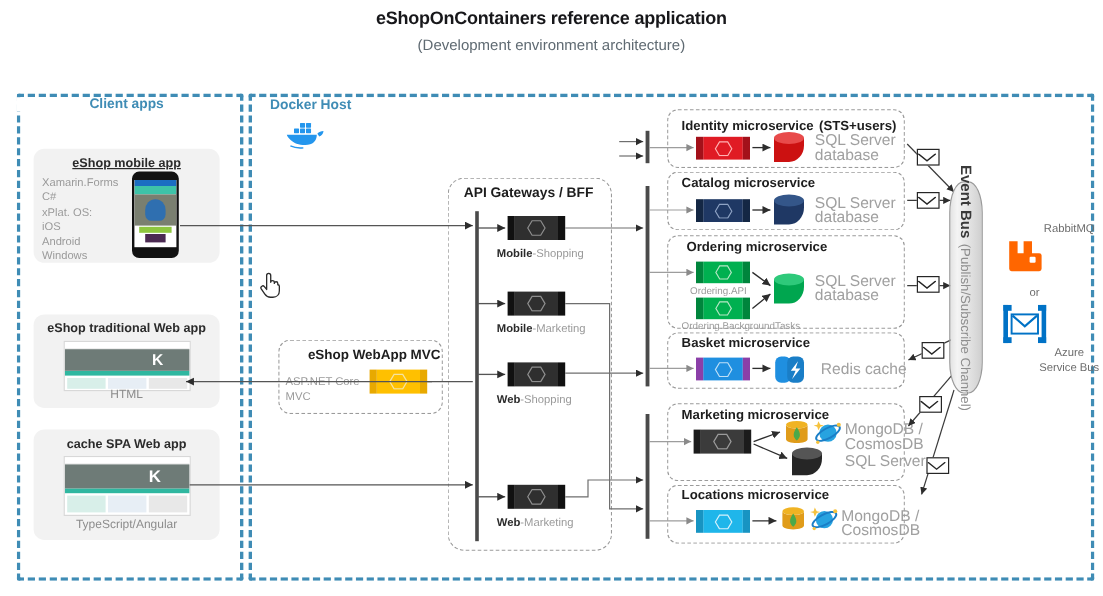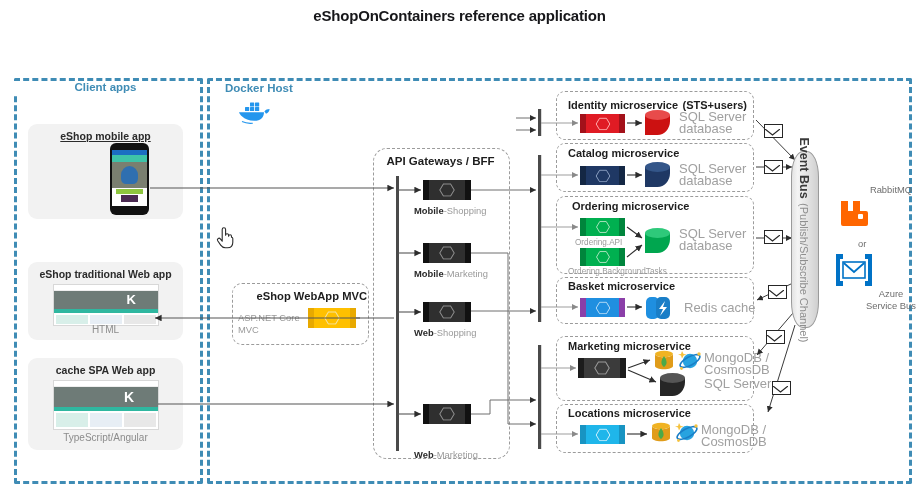--- a/index.html
+++ b/index.html
@@ -85,26 +85,35 @@
   .env{position:absolute;border:1.4px solid #262626;background:#fff;}
   .cursor-hand{position:absolute;}
   .mini-shot{position:absolute;border:1px solid #d8d8d8;background:#fff;overflow:hidden;}
 </style>
 </head>
 <body>
 
 <div id="stage">
 
   <div class="abs" id="title">eShopOnContainers reference application</div>
+  <div class="abs" id="subtitle">(Development environment architecture)</div>
 
   <div class="abs dashbox" style="left:14px;top:78px;width:183px;height:400px;"></div>
   <div class="abs zone-label" style="left:14px;top:81px;width:183px;text-align:center;background:#fff;">Client apps</div>
 
   <div class="abs card" style="left:28px;top:124px;width:155px;height:95px;"></div>
   <div class="abs card-title" style="left:28px;top:130px;width:155px;text-decoration:underline;">eShop mobile app</div>
+  <div class="abs meta" style="left:35px;top:146px;width:75px;">
+    <div>Xamarin.Forms</div>
+    <div>C#</div>
+    <div>xPlat. OS:</div>
+    <div>  iOS</div>
+    <div>  Android</div>
+    <div>  Windows</div>
+  </div>
 
   <div class="abs" style="left:110px;top:143px;width:39px;height:72px;background:#111;border-radius:6px;">
     <div style="position:absolute;left:2px;top:7px;width:35px;height:56px;background:#fff;overflow:hidden;">
       <div style="height:5px;background:#1b6ec2;"></div>
       <div style="height:7px;background:#3ec3a8;"></div>
       <div style="height:26px;background:#7a7f70;position:relative;">
         <div style="position:absolute;left:9px;top:4px;width:17px;height:18px;background:#2f6fb0;border-radius:50% 50% 30% 30%;"></div>
       </div>
       <div style="height:5px;background:#8ec63f;margin:1px 4px;"></div>
       <div style="height:7px;background:#4b2a52;margin:1px 9px;"></div>
@@ -217,21 +226,21 @@
   </div>
 
   <div class="cbox" style="left:423px;top:404px;width:48px;height:20px;">
     <div class="body" style="background:#2f2f2f;"></div>
       <div class="cap l" style="background:#111;"></div>
       <div class="cap r" style="background:#111;"></div>
     <svg class="hex" viewBox="0 0 24 20">
         <polygon points="7,1.6 17,1.6 22,10 17,18.4 7,18.4 2,10" fill="none" stroke="#8e8e8e" stroke-width="1.4"></polygon>
       </svg>
   </div>
-  <div class="abs" style="left:414px;top:429px;font-size:9.4px;margin-top:20px;">
+  <div class="abs" style="left:414px;top:429px;font-size:9.4px;">
     <b style="color:#2b2b2b;">Web</b><span style="color:#9a9a9a;">-Marketing</span>
   </div>
 
   <div class="abs svcbox" style="left:556px;top:91px;width:196px;height:47px;"></div>
   <div class="abs" style="left:568px;top:95px;">
     <span class="svc-title">Identity microservice</span>
     <span class="svc-title sts">(STS+users)</span>
   </div>
   <div class="cbox" style="left:580px;top:114px;width:45px;height:19px;">
     <div class="body" style="background:#e01b24;"></div>

